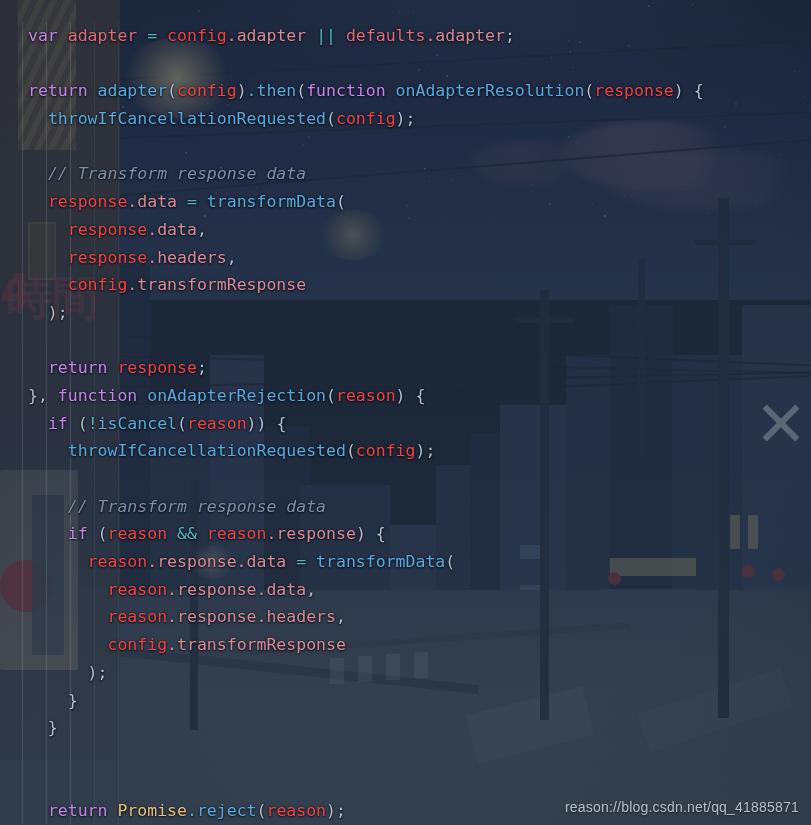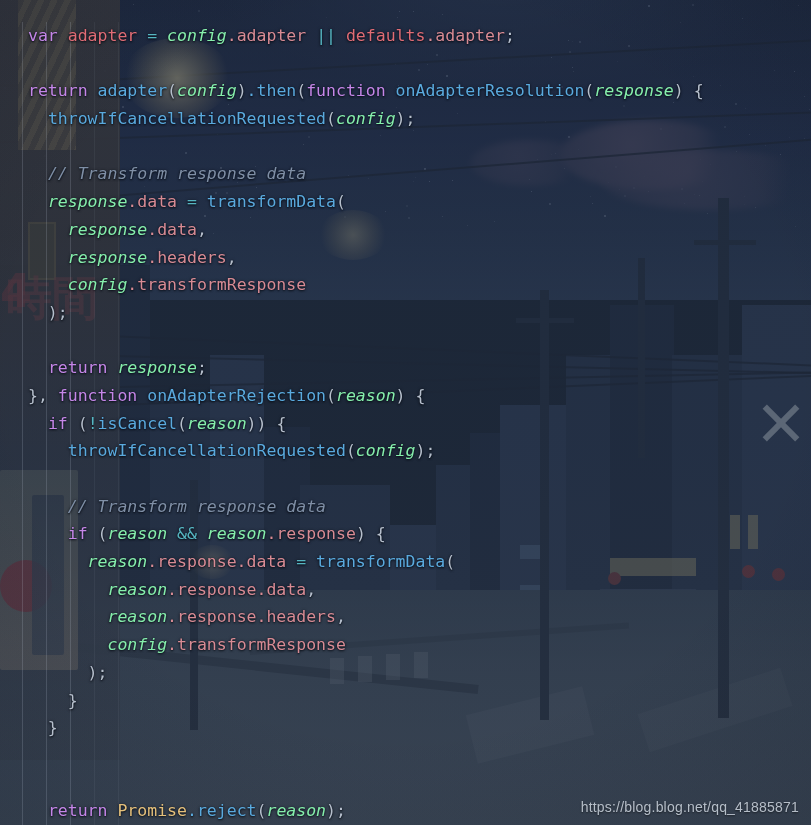--- a/index.html
+++ b/index.html
@@ -127,21 +127,21 @@
   .guides { position:absolute; left:0; top:0; width:811px; height:825px; pointer-events:none; }
   .guide {
     position:absolute; width:1px;
     background:rgba(210,222,238,.17);
   }
 
   
   .kw   { color:#c586e8; }                      
   .fn   { color:#5aaade; }                      
   .ident{ color:#e06c75; }                      
-  .par  { color:#86efac; font-style:italic; }   
+  .par  { color:#ef4444; }   
   .prop { color:#d88b94; }                      
   .op   { color:#56b6c2; }                      
   .pun  { color:#b6bfcc; }                      
   .cls  { color:#e5c07b; }                      
   .cmt  { color:#7f8fa6; font-style:italic; }   
 
   .code span { text-shadow: 0 1px 2px rgba(6,10,18,.85), 0 0 3px rgba(6,10,18,.55); }
 
   
   .watermark {
@@ -403,15 +403,15 @@
       <div class="guide" style="left: 46px; top: 22px; height: 831px; opacity: 1;"></div>
       <div class="guide" style="left: 70px; top: 22px; height: 831px; opacity: 1;"></div>
       <div class="guide" style="left: 94px; top: 22px; height: 831px; opacity: 0.35;"></div>
       <div class="guide" style="left: 118px; top: 22px; height: 831px; opacity: 0.35;"></div>
     </div>
 
   <div class="editor">
     <div class="code" id="code"><div class="ln"><span class="kw">var </span><span class="ident">adapter </span><span class="op">= </span><span class="par">config</span><span class="prop">.adapter </span><span class="op">|| </span><span class="ident">defaults</span><span class="prop">.adapter</span><span class="pun">;</span></div><div class="ln">&nbsp;</div><div class="ln"><span class="kw">return </span><span class="fn">adapter</span><span class="pun">(</span><span class="par">config</span><span class="pun">)</span><span class="fn">.then</span><span class="pun">(</span><span class="kw">function </span><span class="fn">onAdapterResolution</span><span class="pun">(</span><span class="par">response</span><span class="pun">) {</span></div><div class="ln"><span class="pun">  </span><span class="fn">throwIfCancellationRequested</span><span class="pun">(</span><span class="par">config</span><span class="pun">);</span></div><div class="ln">&nbsp;</div><div class="ln"><span class="pun">  </span><span class="cmt">// Transform response data</span></div><div class="ln"><span class="pun">  </span><span class="par">response</span><span class="prop">.data </span><span class="op">= </span><span class="fn">transformData</span><span class="pun">(</span></div><div class="ln"><span class="pun">    </span><span class="par">response</span><span class="prop">.data</span><span class="pun">,</span></div><div class="ln"><span class="pun">    </span><span class="par">response</span><span class="prop">.headers</span><span class="pun">,</span></div><div class="ln"><span class="pun">    </span><span class="par">config</span><span class="prop">.transformResponse</span></div><div class="ln"><span class="pun">  );</span></div><div class="ln">&nbsp;</div><div class="ln"><span class="pun">  </span><span class="kw">return </span><span class="par">response</span><span class="pun">;</span></div><div class="ln"><span class="pun">}, </span><span class="kw">function </span><span class="fn">onAdapterRejection</span><span class="pun">(</span><span class="par">reason</span><span class="pun">) {</span></div><div class="ln"><span class="pun">  </span><span class="kw">if </span><span class="pun">(</span><span class="op">!</span><span class="fn">isCancel</span><span class="pun">(</span><span class="par">reason</span><span class="pun">)) {</span></div><div class="ln"><span class="pun">    </span><span class="fn">throwIfCancellationRequested</span><span class="pun">(</span><span class="par">config</span><span class="pun">);</span></div><div class="ln">&nbsp;</div><div class="ln"><span class="pun">    </span><span class="cmt">// Transform response data</span></div><div class="ln"><span class="pun">    </span><span class="kw">if </span><span class="pun">(</span><span class="par">reason </span><span class="op">&amp;&amp; </span><span class="par">reason</span><span class="prop">.response</span><span class="pun">) {</span></div><div class="ln"><span class="pun">      </span><span class="par">reason</span><span class="prop">.response.data </span><span class="op">= </span><span class="fn">transformData</span><span class="pun">(</span></div><div class="ln"><span class="pun">        </span><span class="par">reason</span><span class="prop">.response.data</span><span class="pun">,</span></div><div class="ln"><span class="pun">        </span><span class="par">reason</span><span class="prop">.response.headers</span><span class="pun">,</span></div><div class="ln"><span class="pun">        </span><span class="par">config</span><span class="prop">.transformResponse</span></div><div class="ln"><span class="pun">      );</span></div><div class="ln"><span class="pun">    }</span></div><div class="ln"><span class="pun">  }</span></div><div class="ln">&nbsp;</div><div class="ln">&nbsp;</div><div class="ln"><span class="pun">  </span><span class="kw">return </span><span class="cls">Promise</span><span class="fn">.reject</span><span class="pun">(</span><span class="par">reason</span><span class="pun">);</span></div><div class="ln"></div></div>
   </div>
 
-  <div class="watermark">https://blog.blog.net/qq_41885871</div>
+  <div class="watermark">reason://blog.csdn.net/qq_41885871</div>
 
 </div>
 
 </body></html>

